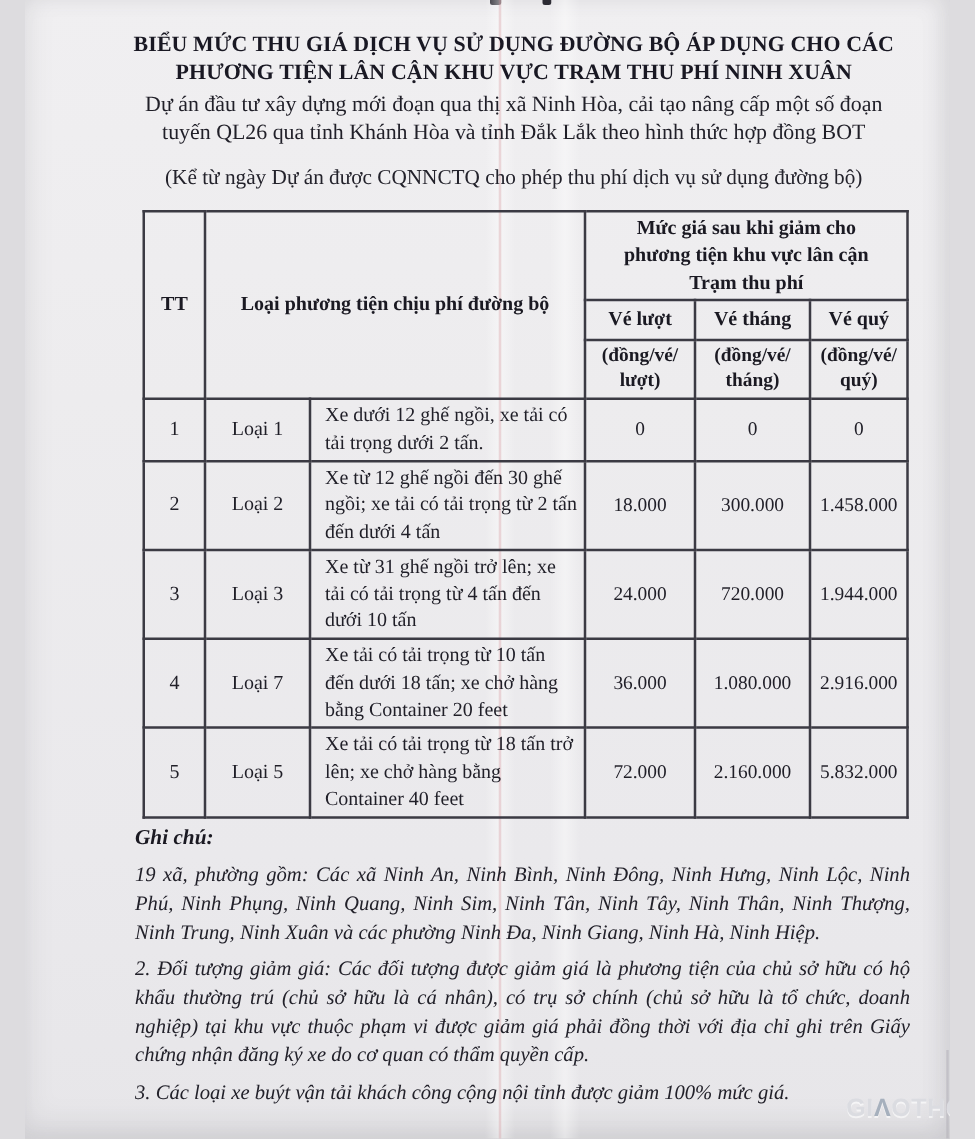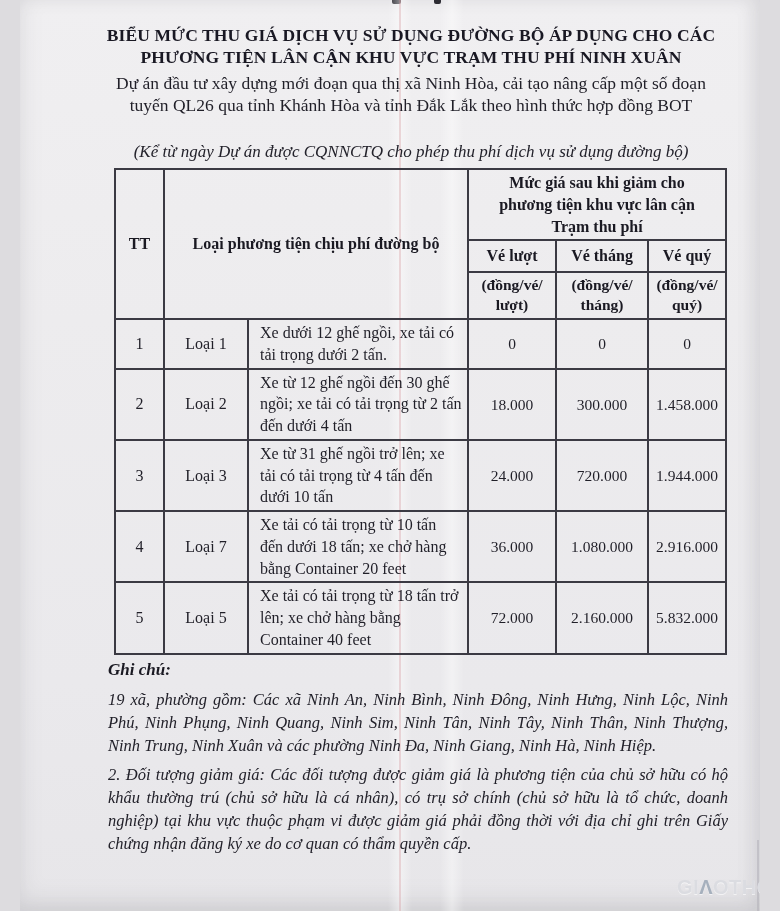--- a/index.html
+++ b/index.html
@@ -38,21 +38,21 @@
   }
 
   
   .doc-header { position: absolute; top: 24px; left: 80px; width: 622px; text-align: center; }
   .title-line {
     font-weight: bold; font-size: 17.5px; line-height: 22px; letter-spacing: 0.1px;
     color: #191823;
   }
   .subtitle-line { font-size: 17.5px; line-height: 21.5px; margin-top: 0; color: #201f28; }
   .subtitle-block { margin-top: 5px; }
-  .effective-note { margin-top: 26px; font-style: italic; font-size: 17px; color: #23222b; }
+  .effective-note { margin-top: 16px; font-size: 17px; color: #23222b; }
 
   
   table.fee-table {
     position: absolute; top: 168px; left: 94px;
     border-collapse: collapse; table-layout: fixed;
     width: 611px;
   }
   .fee-table th, .fee-table td {
     border: 2px solid #3b3a43;
     vertical-align: middle; text-align: center;
@@ -187,17 +187,18 @@
         <td class="num">2.160.000</td>
         <td class="num">5.832.000</td>
       </tr>
     </tbody>
   </table>
 
   <div class="notes">
     <div class="notes-heading">Ghi chú:</div>
     <p class="note-para">19 xã, phường gồm: Các xã Ninh An, Ninh Bình, Ninh Đông, Ninh Hưng, Ninh Lộc, Ninh Phú, Ninh Phụng, Ninh Quang, Ninh Sim, Ninh Tân, Ninh Tây, Ninh Thân, Ninh Thượng, Ninh Trung, Ninh Xuân và các phường Ninh Đa, Ninh Giang, Ninh Hà, Ninh Hiệp.</p>
     <p class="note-para">2. Đối tượng giảm giá: Các đối tượng được giảm giá là phương tiện của chủ sở hữu có hộ khẩu thường trú (chủ sở hữu là cá nhân), có trụ sở chính (chủ sở hữu là tổ chức, doanh nghiệp) tại khu vực thuộc phạm vi được giảm giá phải đồng thời với địa chỉ ghi trên Giấy chứng nhận đăng ký xe do cơ quan có thẩm quyền cấp.</p>
+    <p class="note-para single">3. Các loại xe buýt vận tải khách công cộng nội tỉnh được giảm 100% mức giá.</p>
   </div>
 
   <div class="watermark"><span>GI</span><span class="wm-a">Λ</span><span>OTHÔNG</span></div>
 
 </div>
 
 </body></html>

